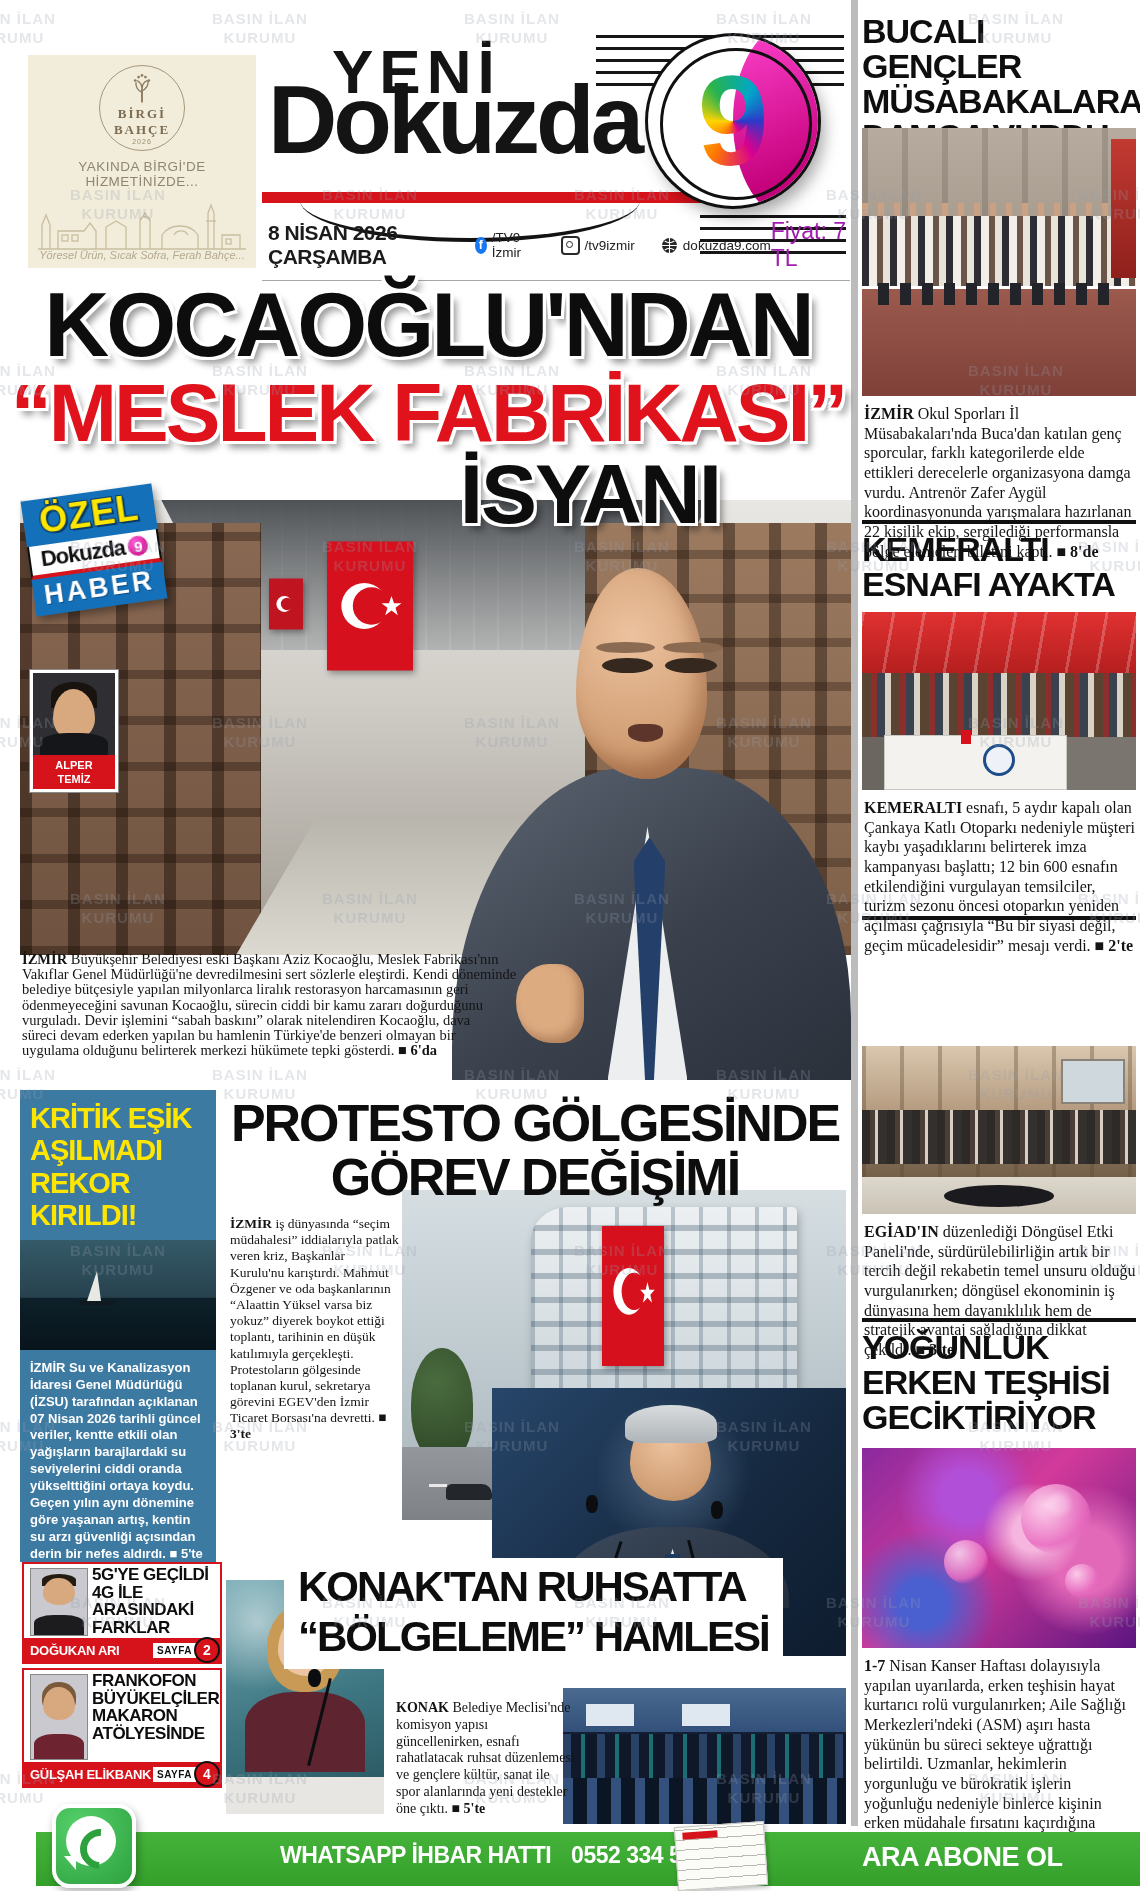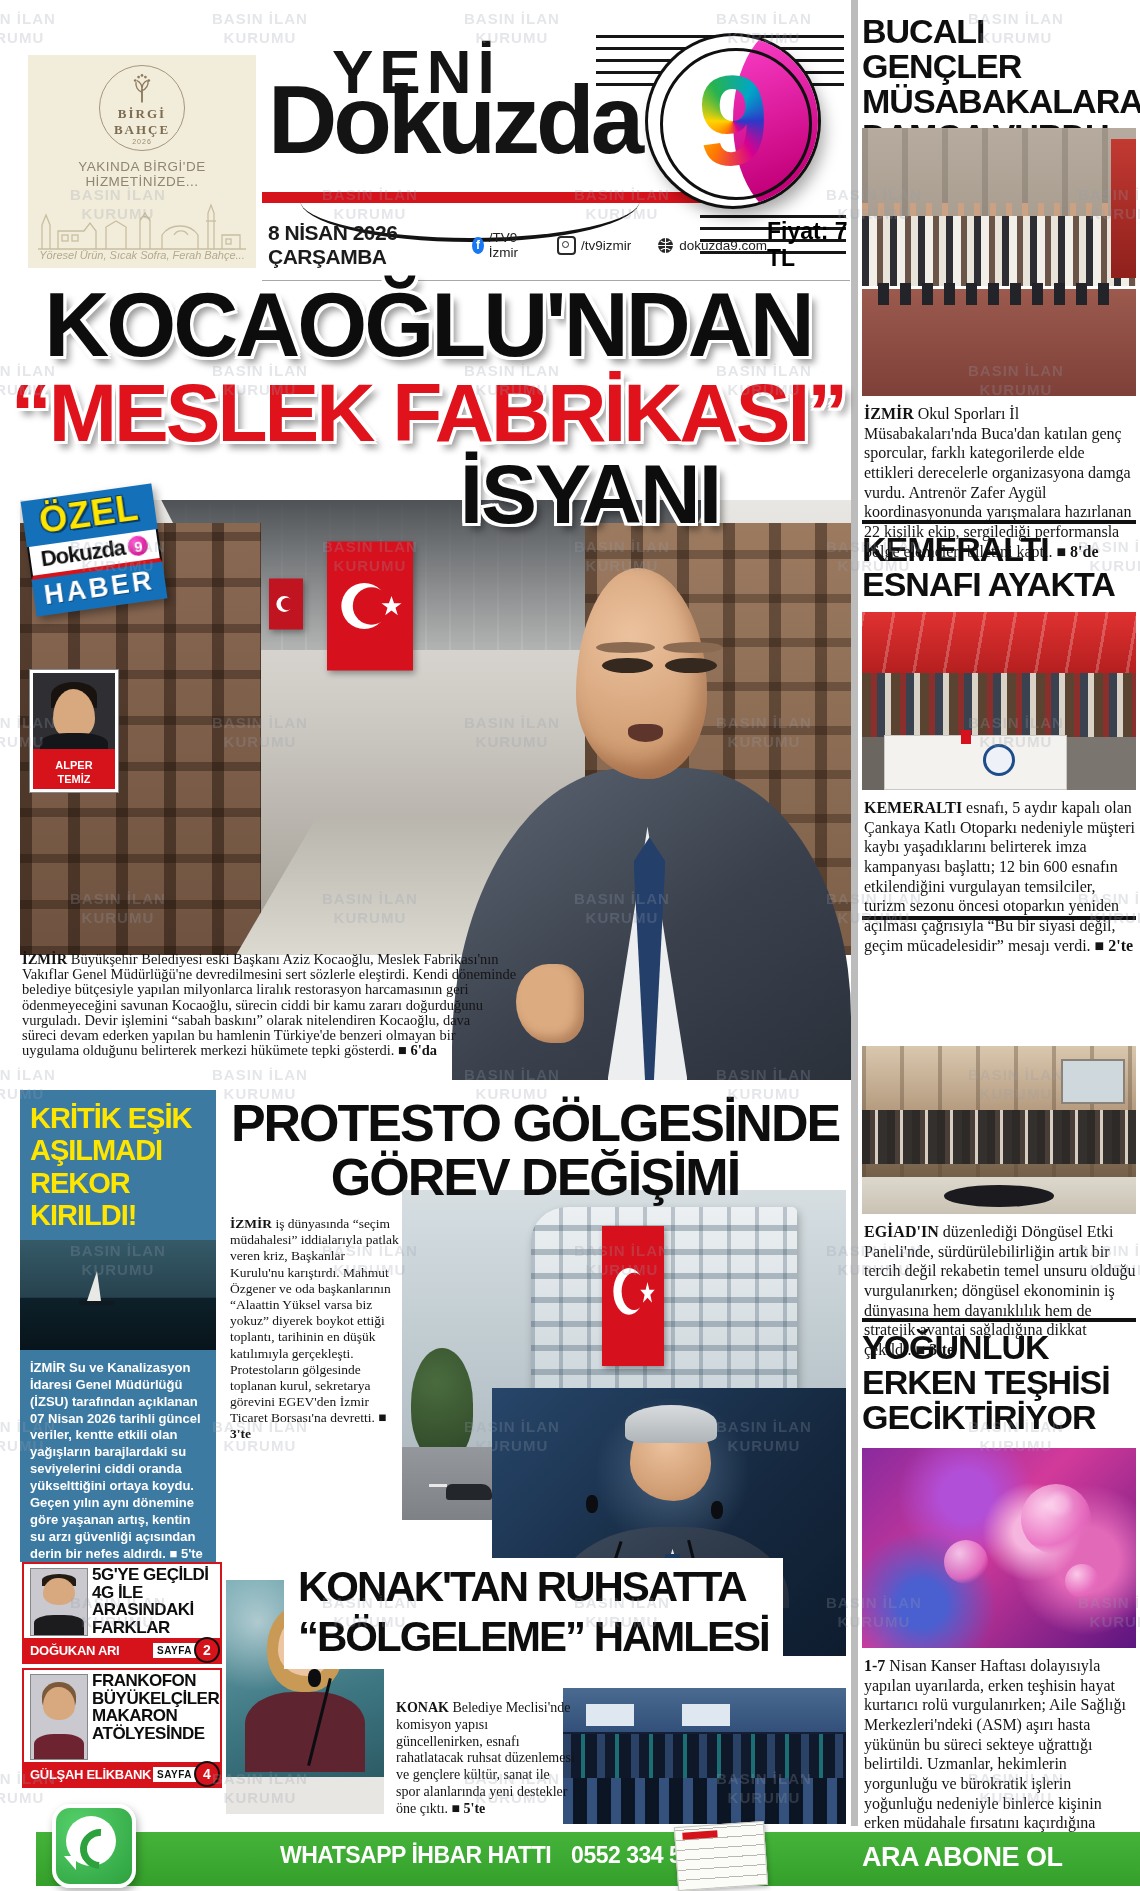--- a/index.html
+++ b/index.html
@@ -40,21 +40,21 @@
       -webkit-background-clip:text;background-clip:text;color:transparent;
       text-shadow:none;}
   
   #dateline{left:268px;top:231px;width:580px;height:28px;display:flex;align-items:center;z-index:5;justify-content:flex-end;}
   #date-text{font-size:21px;font-weight:bold;color:#1b1b1b;letter-spacing:-0.5px;}
   .soc{display:flex;align-items:center;gap:5px;margin-left:26px;font-size:13.5px;color:#222;}
   .fb-icon{display:inline-flex;width:17px;height:17px;border-radius:50%;background:#1877f2;color:#fff;
       font-weight:bold;font-size:12px;align-items:center;justify-content:center;}
   .ig-icon{position:relative;display:inline-block;width:15px;height:15px;border:2px solid #2a2a2a;border-radius:4px;}
   .ig-icon::after{content:"";position:absolute;left:3px;top:3px;width:5px;height:5px;border:1.5px solid #2a2a2a;border-radius:50%;}
-  #price{margin-left:auto;font-size:23px;color:#000000;font-weight:bold;}
+  #price{margin-left:auto;font-size:23px;color:#a21caf;}
   #mast-hairline{left:262px;top:280px;width:588px;height:1px;background:#a8a8a8;}
   
   .outline-white{text-shadow:3px 0 0 #fff,-3px 0 0 #fff,0 3px 0 #fff,0 -3px 0 #fff,
       3px 3px 0 #fff,-3px -3px 0 #fff,3px -3px 0 #fff,-3px 3px 0 #fff,6px 7px 7px rgba(0,0,0,.4);}
   #h1-line{left:10px;top:280px;width:836px;text-align:center;font-size:90px;font-weight:bold;
       letter-spacing:-3px;color:#0d0d0d;line-height:1;z-index:4;}
   #h2-line{left:10px;top:372px;width:836px;text-align:center;font-size:82px;font-weight:bold;
       letter-spacing:-3px;color:#e0131c;line-height:1;z-index:4;}
   #h3-line{left:390px;top:452px;width:330px;text-align:right;font-size:84px;font-weight:bold;
       letter-spacing:-2px;color:#0d0d0d;line-height:1;z-index:5;}
@@ -104,21 +104,21 @@
       clip-path:polygon(50% 0,100% 10%,64% 100%,36% 100%,0 10%);}
   .ld-hand{position:absolute;left:16%;bottom:7%;width:17%;height:15%;background:#dcab80;
       border-radius:55% 45% 40% 60%;box-shadow:inset -6px -6px 10px rgba(120,70,40,.4);}
   
   #reporter{left:30px;top:670px;width:82px;height:116px;border:3px solid #fff;box-shadow:0 0 0 1px #8a8a8a;
       background:#2e2e33;z-index:6;}
   .rep-head{position:absolute;left:24%;top:14%;width:52%;height:44%;background:#d8a87e;border-radius:48% 52% 50% 50%/58% 58% 42% 42%;}
   .rep-hair{position:absolute;left:22%;top:8%;width:56%;height:22%;background:#18130f;border-radius:50% 50% 0 0;}
   .rep-body{position:absolute;left:8%;bottom:26%;width:84%;height:22%;background:#14161a;border-radius:40% 40% 0 0;}
   .rep-strip{position:absolute;left:0;bottom:0;width:100%;height:30px;background:#d6121b;color:#fff;
-      font-size:11px;font-weight:bold;text-align:center;line-height:1.25;white-space:pre-line;padding-top:10px;}
+      font-size:11px;font-weight:bold;text-align:center;line-height:1.25;white-space:pre-line;padding-top:4px;}
   
   #lead-body{left:22px;top:952px;width:690px;font-size:14.5px;line-height:1.05;color:#141414;z-index:3;}
   #lead-body .fl{float:right;clear:right;}
   
   #water-box{left:20px;top:1090px;width:196px;height:472px;background:#3d7aa2;z-index:3;}
   #water-head{padding:12px 10px 8px;font-size:29px;font-weight:bold;letter-spacing:-1px;line-height:1.12;
       color:#ffe600;white-space:pre-line;}
   #sea-photo{position:relative;width:100%;height:110px;overflow:hidden;
       background:linear-gradient(180deg,#355a68 0%,#27424e 52%,#0d2029 53%,#08141b 100%);}
   .sail{position:absolute;left:34%;top:28%;width:0;height:0;border-left:10px solid transparent;

